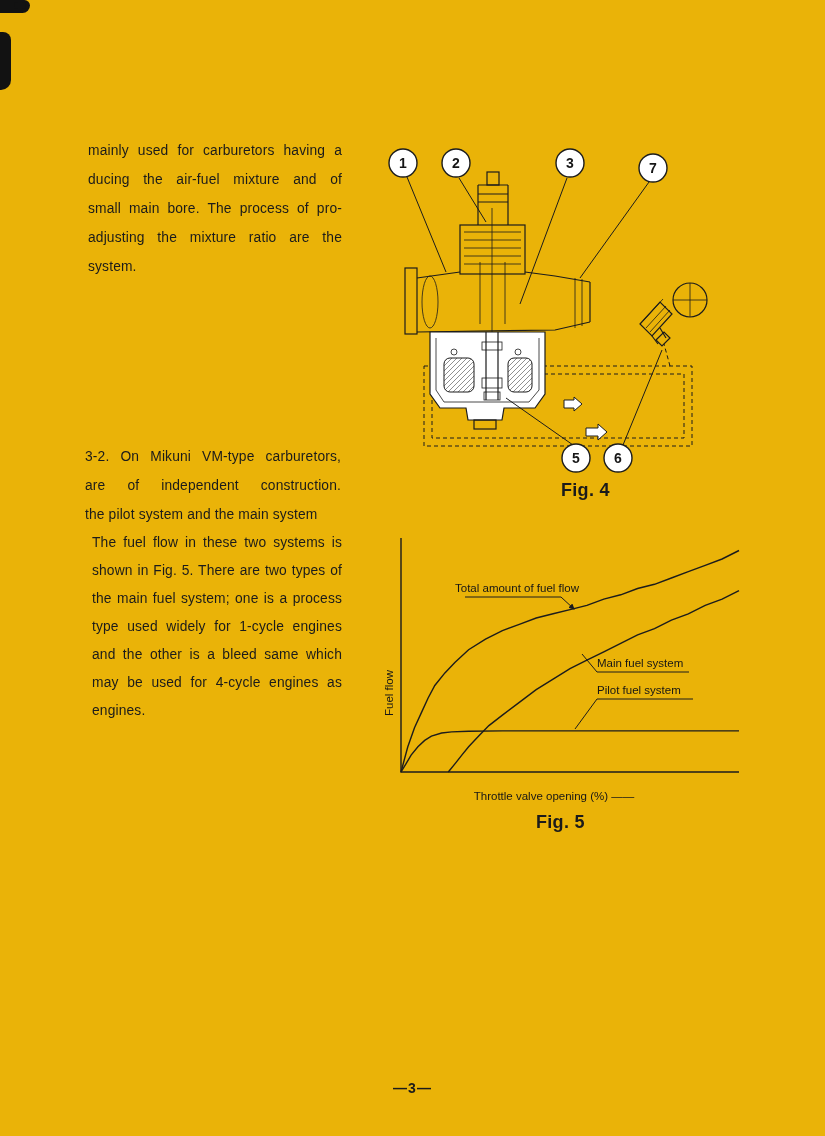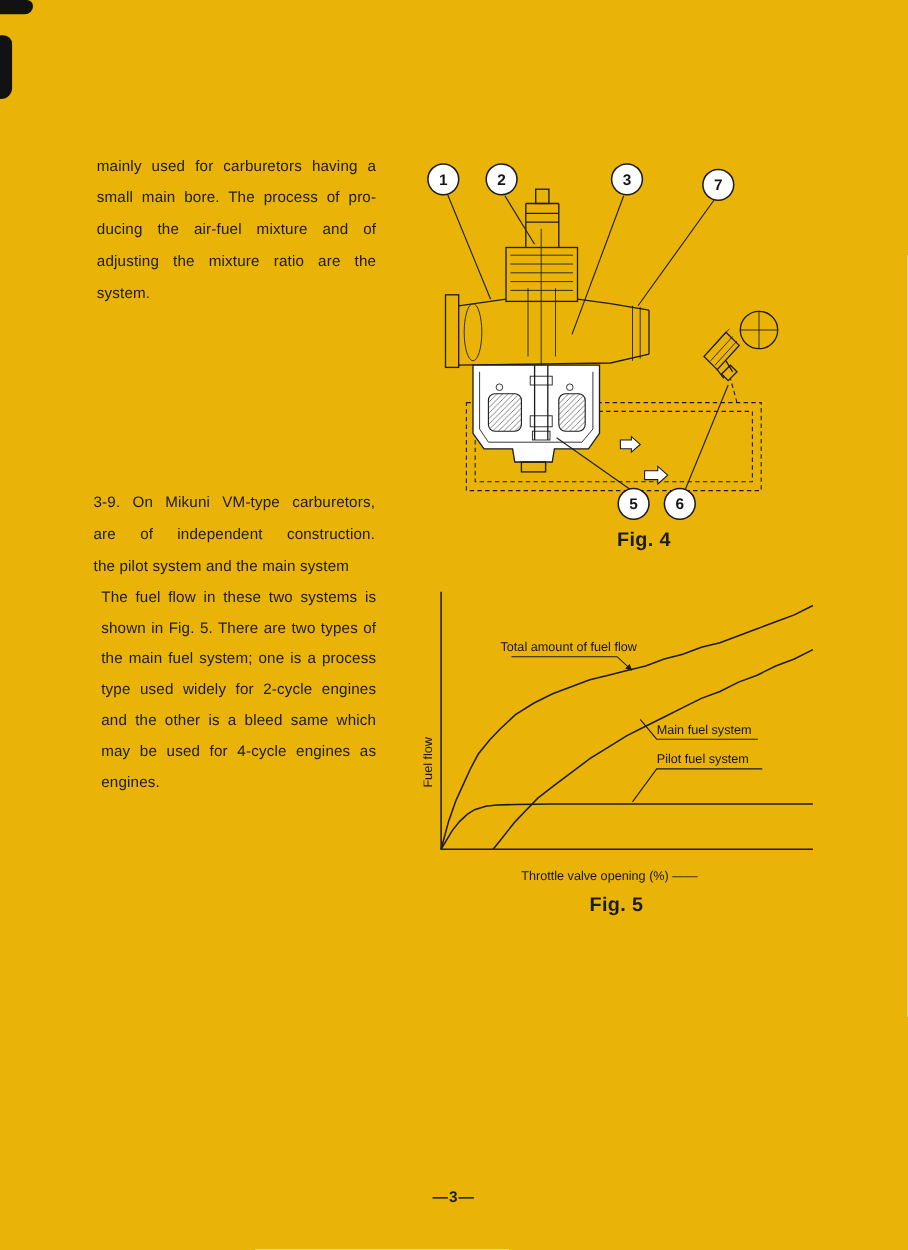--- a/index.html
+++ b/index.html
@@ -50,35 +50,35 @@
 <body>
 
 <div class="page">
 
   <div class="artifact art1"></div>
   <div class="artifact art2"></div>
   <div class="artifact art3"></div>
 
   <div class="textcol p1">
       <div>mainly used for carburetors having a</div>
+      <div>ducing the air-fuel mixture and of</div>
       <div>small main bore. The process of pro-</div>
-      <div>ducing the air-fuel mixture and of</div>
       <div>adjusting the mixture ratio are the</div>
       <div>system.</div>
     </div>
   <div class="textcol p2a">
-      <div>3-9. On Mikuni VM-type carburetors,</div>
+      <div>3-2. On Mikuni VM-type carburetors,</div>
       <div>are of independent construction.</div>
       <div>the pilot system and the main system</div>
     </div>
   <div class="textcol p2b">
       <div>The fuel flow in these two systems is</div>
       <div>shown in Fig. 5. There are two types of</div>
       <div>the main fuel system; one is a process</div>
-      <div>type used widely for 2-cycle engines</div>
+      <div>type used widely for 1-cycle engines</div>
       <div>and the other is a bleed same which</div>
       <div>may be used for 4-cycle engines as</div>
       <div>engines.</div>
     </div>
 
   <svg class="fig fig4" width="350" height="355" viewBox="0 0 350 355">
     <defs>
       <pattern id="hatch" width="5" height="5" patternUnits="userSpaceOnUse">
         <path d="M0,5 L5,0" stroke="#444" stroke-width="0.6"></path>
       </pattern>

